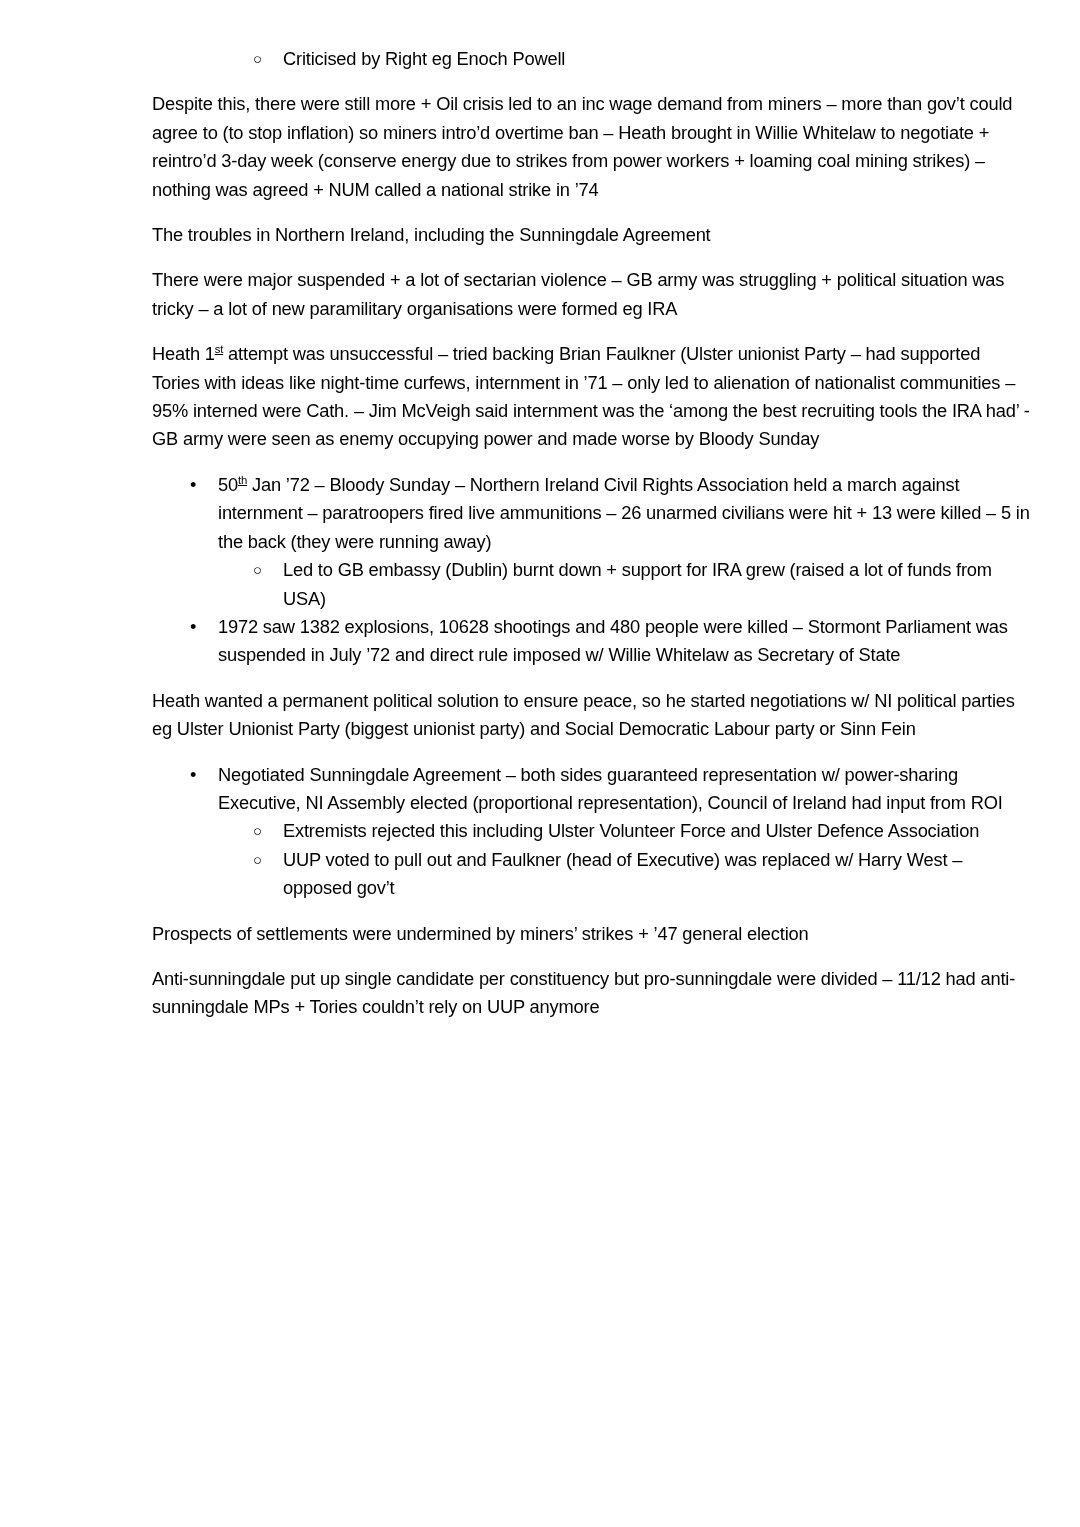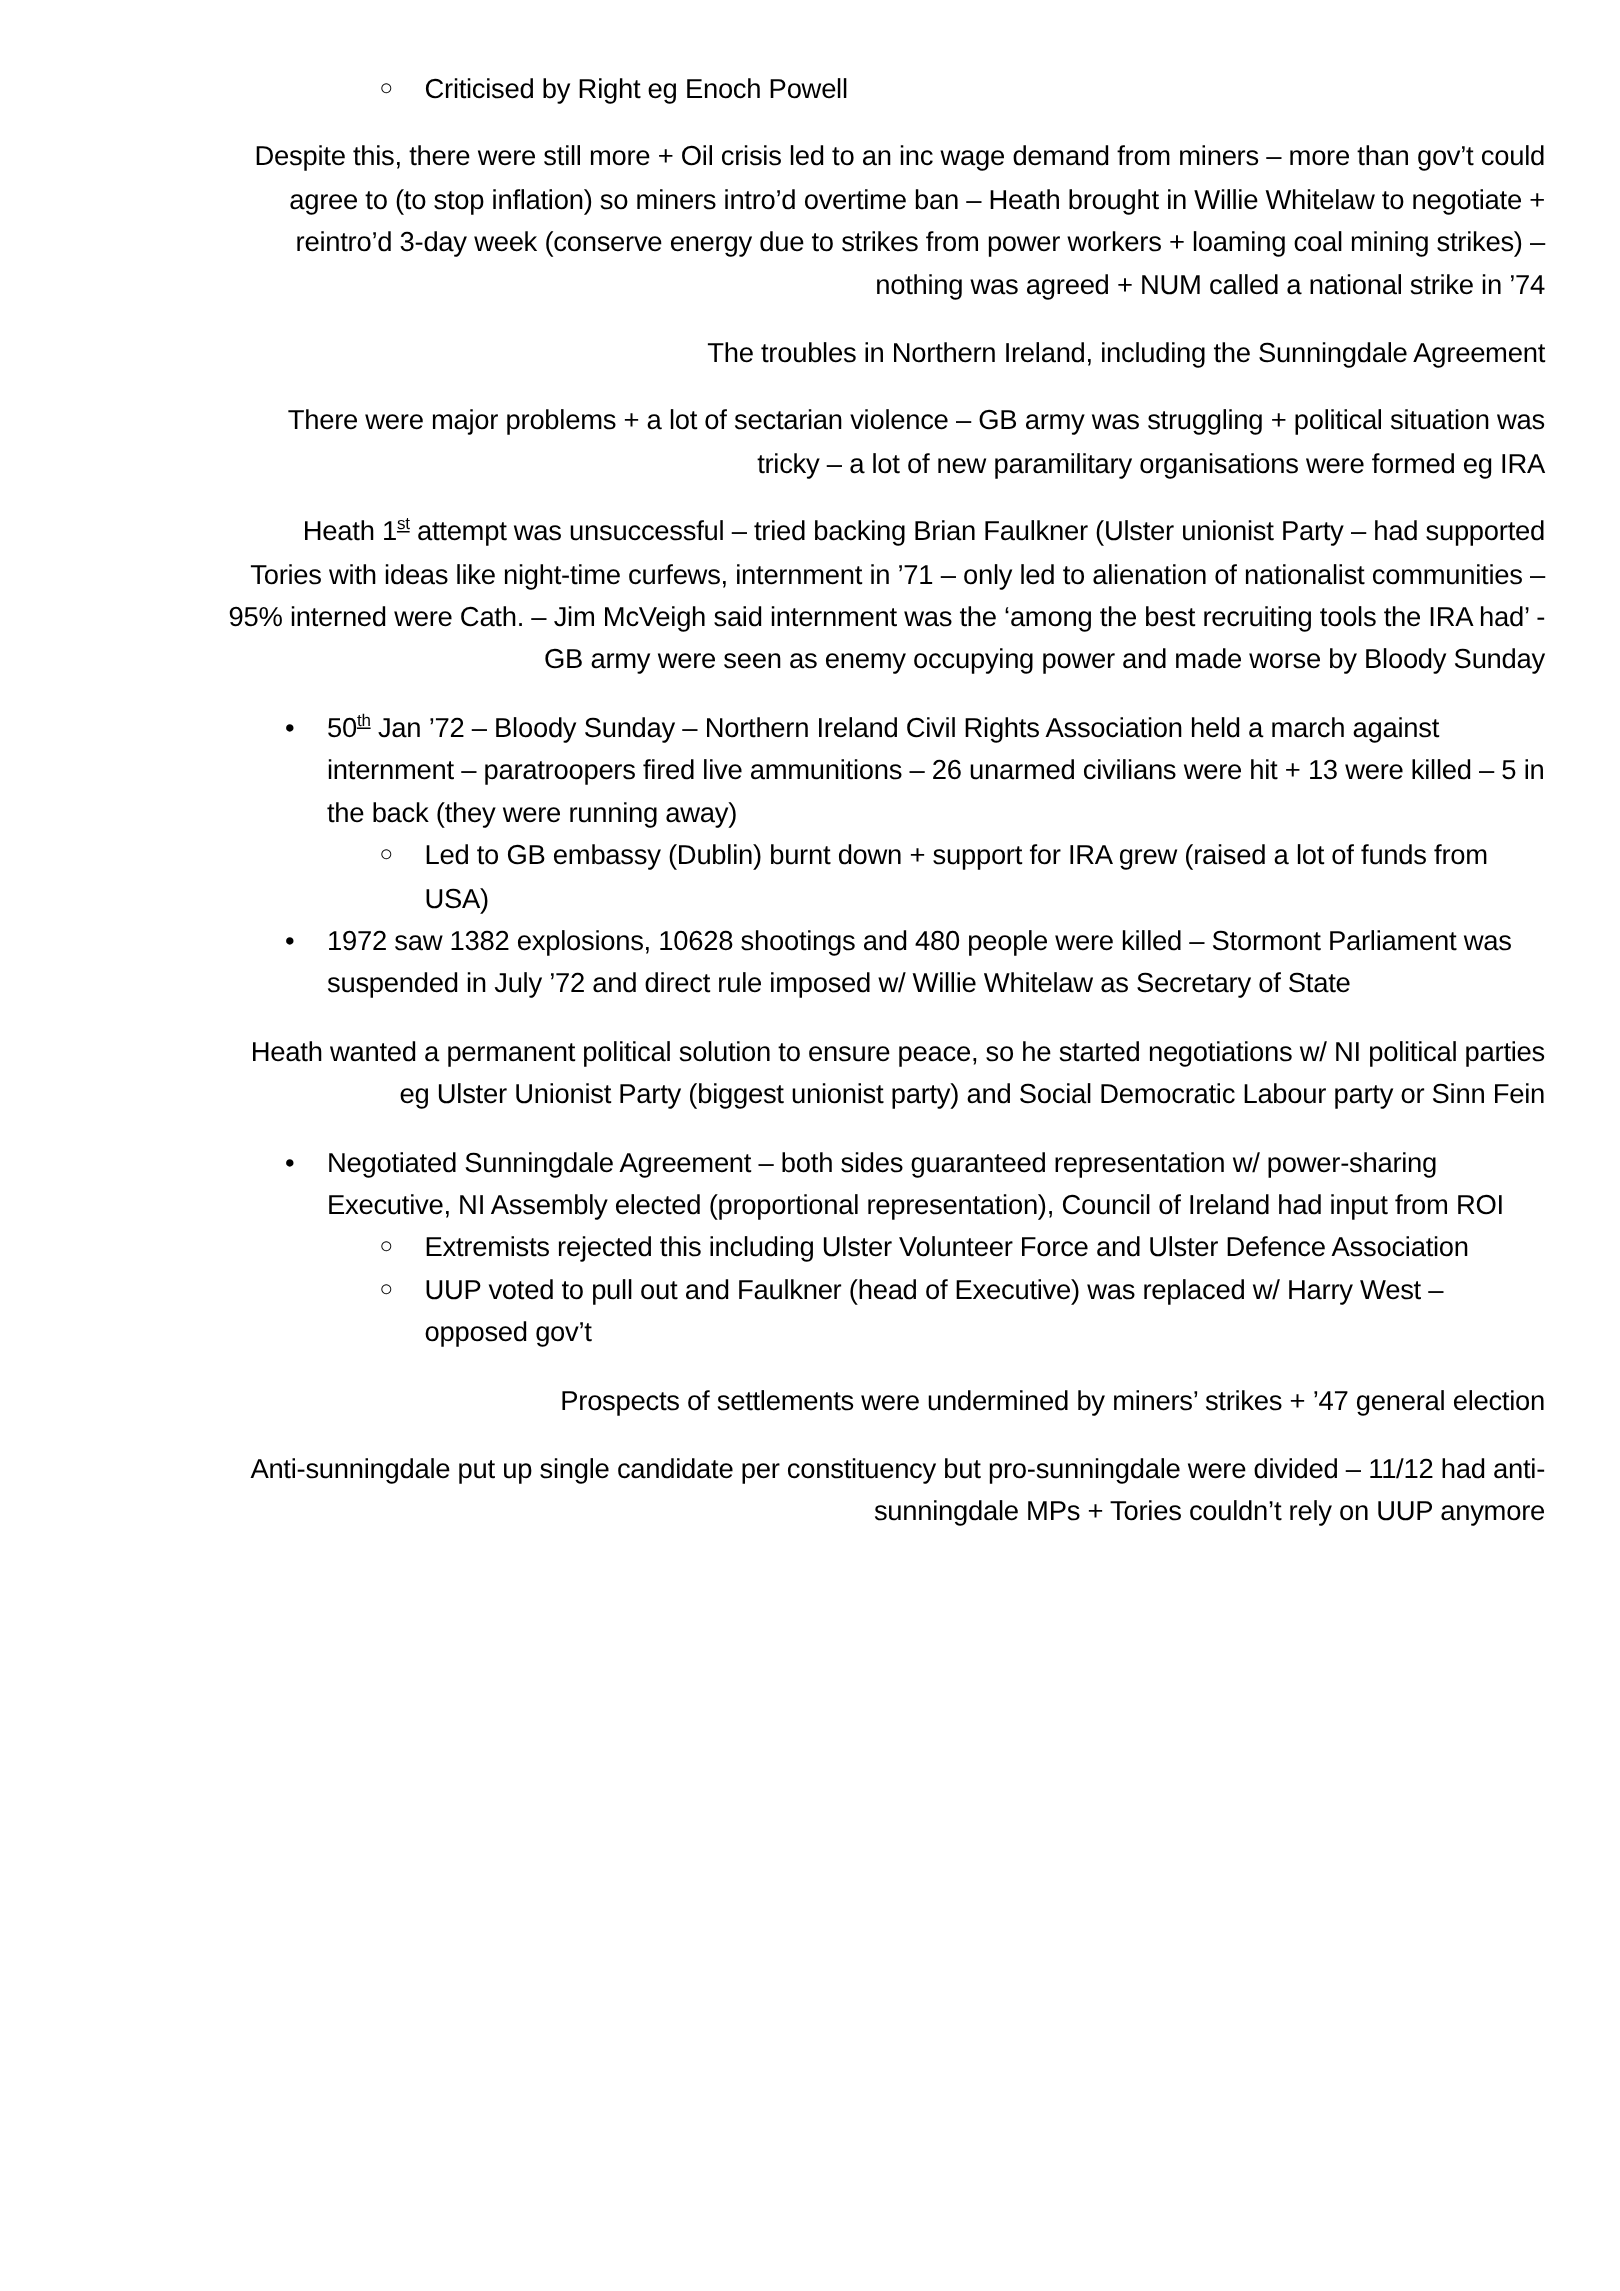--- a/index.html
+++ b/index.html
@@ -24,21 +24,21 @@
     padding: 45px 50px 0 152px;
   }
   .doc-body {
     width: 878px;
   }
   
   p.para {
     margin: 0 0 17px 0;
     font-size: 18.3px;
     line-height: 28.4px;
-    text-align: right;
+    text-align: left;
     letter-spacing: -0.01em;
   }
   p.para.heading-underline {
     text-underline-offset: 3px;
     text-decoration-thickness: 1px;
   }
   
   ul.lvl {
     list-style: none;
     margin: 0;
@@ -109,21 +109,21 @@
         <span class="marker">○</span>
         <span>Criticised by Right eg Enoch Powell</span>
       </li>
     </ul>
 
     <p class="para">Despite this, there were still more + Oil crisis led to an inc wage demand from miners – more than gov’t could agree to (to stop inflation) so miners intro’d overtime ban – Heath brought in Willie Whitelaw to negotiate + reintro’d 3-day week (conserve energy due to strikes from power workers + loaming coal mining strikes) – nothing was agreed + NUM called a national strike in ’74</p>
 
 
     <p class="para heading-underline">The troubles in Northern Ireland, including the Sunningdale Agreement</p>
 
-    <p class="para">There were major problems + a lot of sectarian violence – GB army was struggling + political situation was tricky – a lot of new paramilitary organisations were formed eg IRA</p>
+    <p class="para">There were major suspended + a lot of sectarian violence – GB army was struggling + political situation was tricky – a lot of new paramilitary organisations were formed eg IRA</p>
 
     <p class="para"><span>Heath 1</span><sup>st</sup><span> attempt was unsuccessful – tried backing Brian Faulkner (Ulster unionist Party – had supported Tories with ideas like night-time curfews, internment in ’71 – only led to alienation of nationalist communities – 95% interned were Cath. – Jim McVeigh said internment was the ‘among the best recruiting tools the IRA had’ - GB army were seen as enemy occupying power and made worse by Bloody Sunday</span></p>
 
     <ul class="lvl bullet-block">
       <li class="item lvl1">
         <span class="marker">•</span><span>50</span><sup>th</sup><span> Jan ’72 – Bloody Sunday – Northern Ireland Civil Rights Association held a march against internment – paratroopers fired live ammunitions – 26 unarmed civilians were hit + 13 were killed – 5 in the back (they were running away)</span>
         <ul class="nested">
           <li class="item lvl2" style="margin-left:-66px;">
             <span class="marker">○</span>
             <span>Led to GB embassy (Dublin) burnt down + support for IRA grew (raised a lot of funds from USA)</span>

